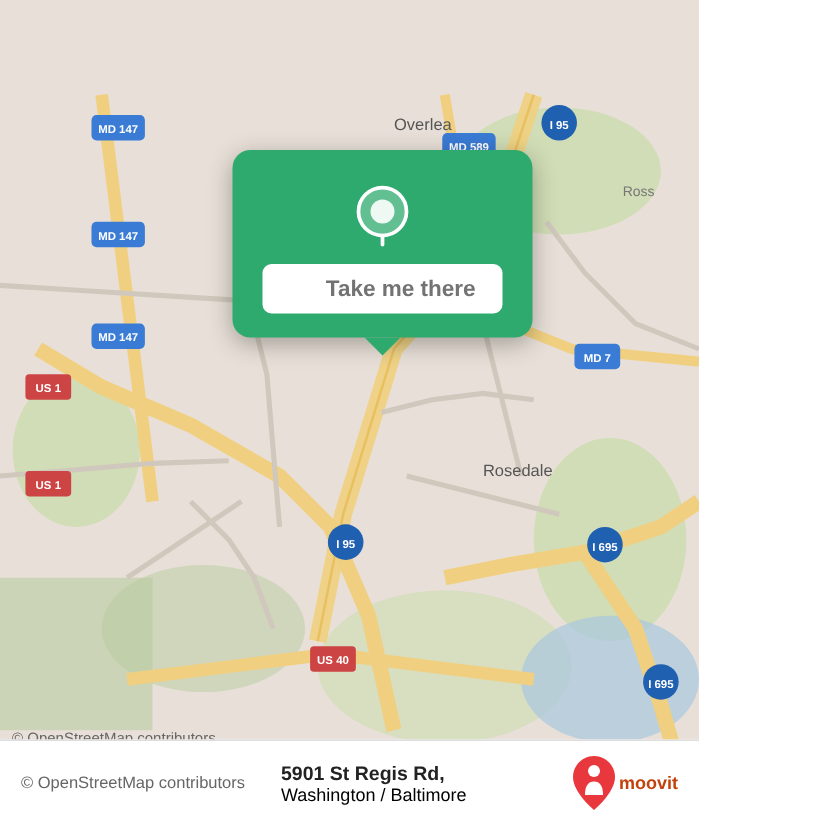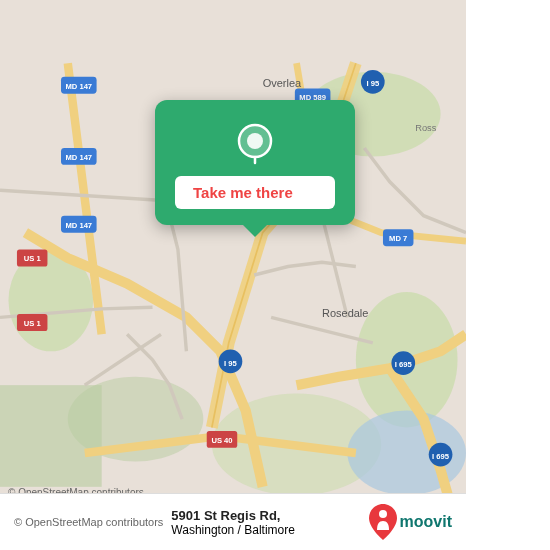--- a/index.html
+++ b/index.html
@@ -72,24 +72,24 @@
       margin-bottom: 8px;
     }
 
     #take-me-there-btn {
       background: white;
       border: none;
       border-radius: 6px;
       padding: 8px 18px;
       font-size: 15px;
       font-weight: 600;
-      color: #ef4444;
+      color: #737373;
       cursor: pointer;
       width: 100%;
-      text-align: left;
+      text-align: right;
     }
 
     
     #bottom-bar {
       position: absolute;
       bottom: 0;
       left: 0;
       width: 100%;
       background: white;
       padding: 10px 14px;
@@ -239,29 +239,29 @@
 
     <button id="take-me-there-btn">Take me there</button>
   </div>
 
   <div id="bottom-bar">
 
     <div style="font-size:11px; color:#666; white-space:nowrap;">
       © OpenStreetMap contributors
     </div>
 
-    <div id="address-section" style="flex:1; margin-left:8px; display:flex; flex-direction:column;">
+    <div id="address-section" style="flex:1; margin-left:24px; display:flex; flex-direction:column;">
       <span id="address-text">5901 St Regis Rd,</span>
       <span id="city-text">Washington / Baltimore</span>
     </div>
 
     <div id="moovit-logo" style="display:flex; align-items:center; gap:3px;">
 
       <svg width="28" height="36" viewBox="0 0 28 36" xmlns="http://www.w3.org/2000/svg">
         <path d="M14 0 C6.3 0 0 6.3 0 14 C0 24.5 14 36 14 36 C14 36 28 24.5 28 14 C28 6.3 21.7 0 14 0Z" fill="#e8383d"></path>
 
         <circle cx="14" cy="10" r="4" fill="white"></circle>
         <path d="M8 26 C8 20 10 17 14 17 C18 17 20 20 20 26" fill="white"></path>
       </svg>
-      <span style="font-size:16px; font-weight:bold; color:#0f766e;">moovit</span>
+      <span style="font-size:12px; font-weight:bold; color:#c2410c;">moovit</span>
     </div>
   </div>
 </div>
 
 </body></html>

